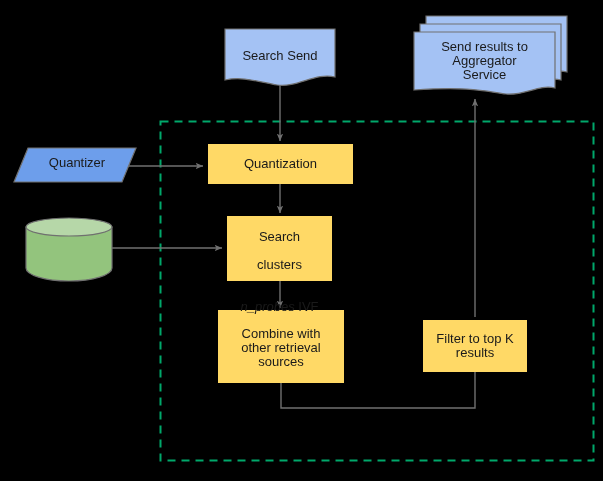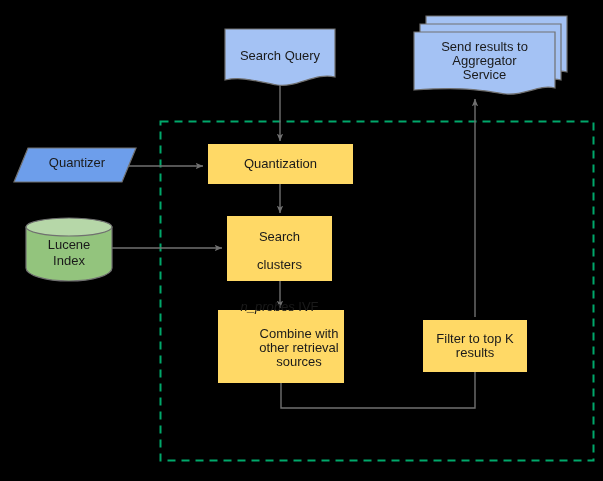--- a/index.html
+++ b/index.html
@@ -113,41 +113,39 @@
 
     <g>
       <rect x="218" y="310" width="126" height="73" fill="#FFD966" stroke="none"></rect>
     </g>
 
     <g>
       <rect x="423" y="320" width="104" height="52" fill="#FFD966" stroke="none"></rect>
     </g>
   </svg>
 
-  <div class="node-label" style="left:225px; top:33px; width:110px; height:46px;">Search Query</div>
+  <div class="node-label" style="left:225px; top:33px; width:110px; height:46px;">Search Send</div>
 
   <div class="node-label small" style="left:414px; top:34px; width:141px; height:54px;">Send results to
 Aggregator
 Service</div>
 
   <div class="node-label" style="left:18px; top:149px; width:118px; height:27px;">Quantizer</div>
 
-  <div class="node-label" style="left:26px; top:228px; width:86px; height:50px;">Lucene
-Index</div>
 
   <div class="node-label" style="left:208px; top:144px; width:145px; height:40px;">Quantization</div>
 
   <div class="node-label small" style="left:227px; top:216px; width:105px; height:65px; display:block; padding-top:0; box-sizing:border-box;">
     <div>Search</div>
     <div>clusters</div>
     <div>
       <span class="ital">n_probes</span><span> IVF</span>
     </div>
   </div>
 
-  <div class="node-label small" style="left:218px; top:310px; width:126px; height:75px;margin-left:18px;">Combine with
+  <div class="node-label small" style="left:218px; top:310px; width:126px; height:75px;">Combine with
 other retrieval
 sources</div>
 
   <div class="node-label small" style="left:423px; top:320px; width:104px; height:52px;border-radius:9px;">Filter to top K
 results</div>
 
 </div>
 
 </body></html>

